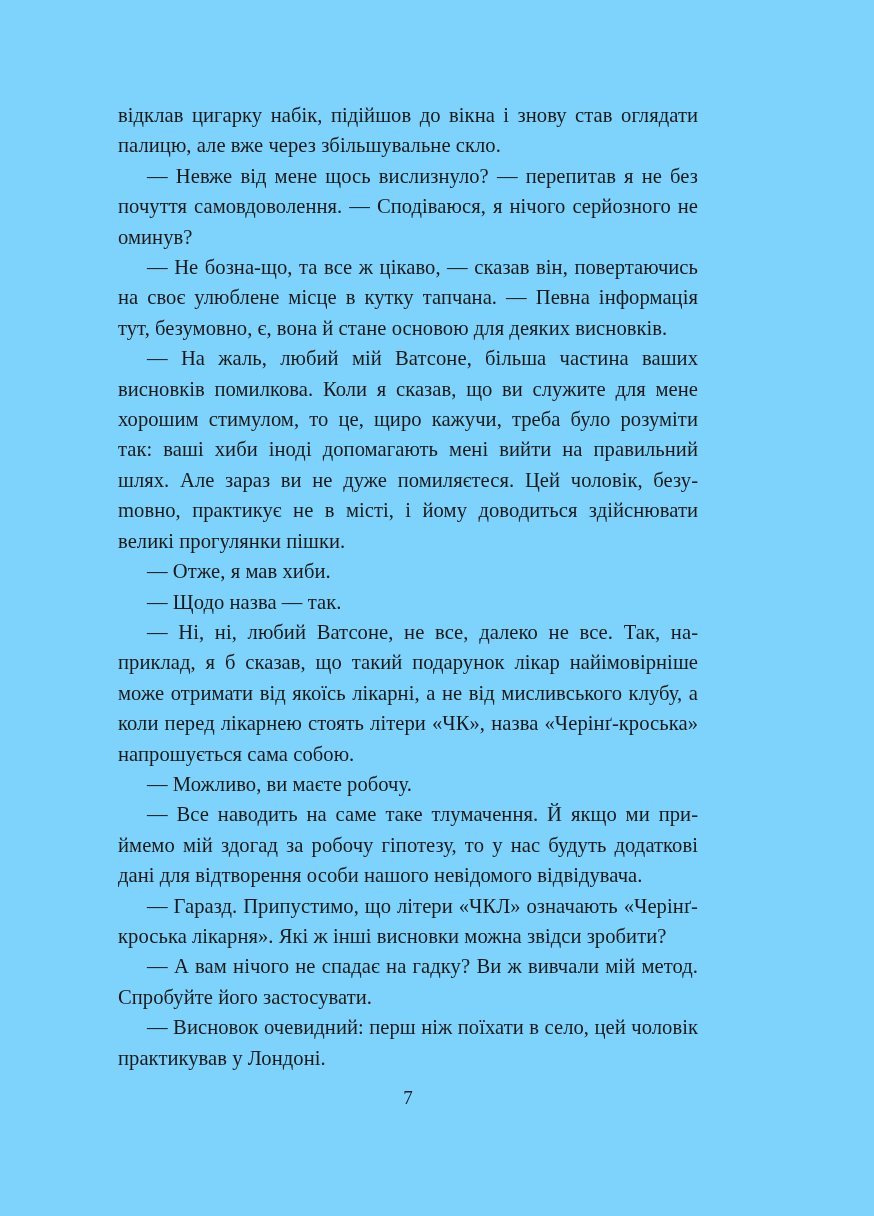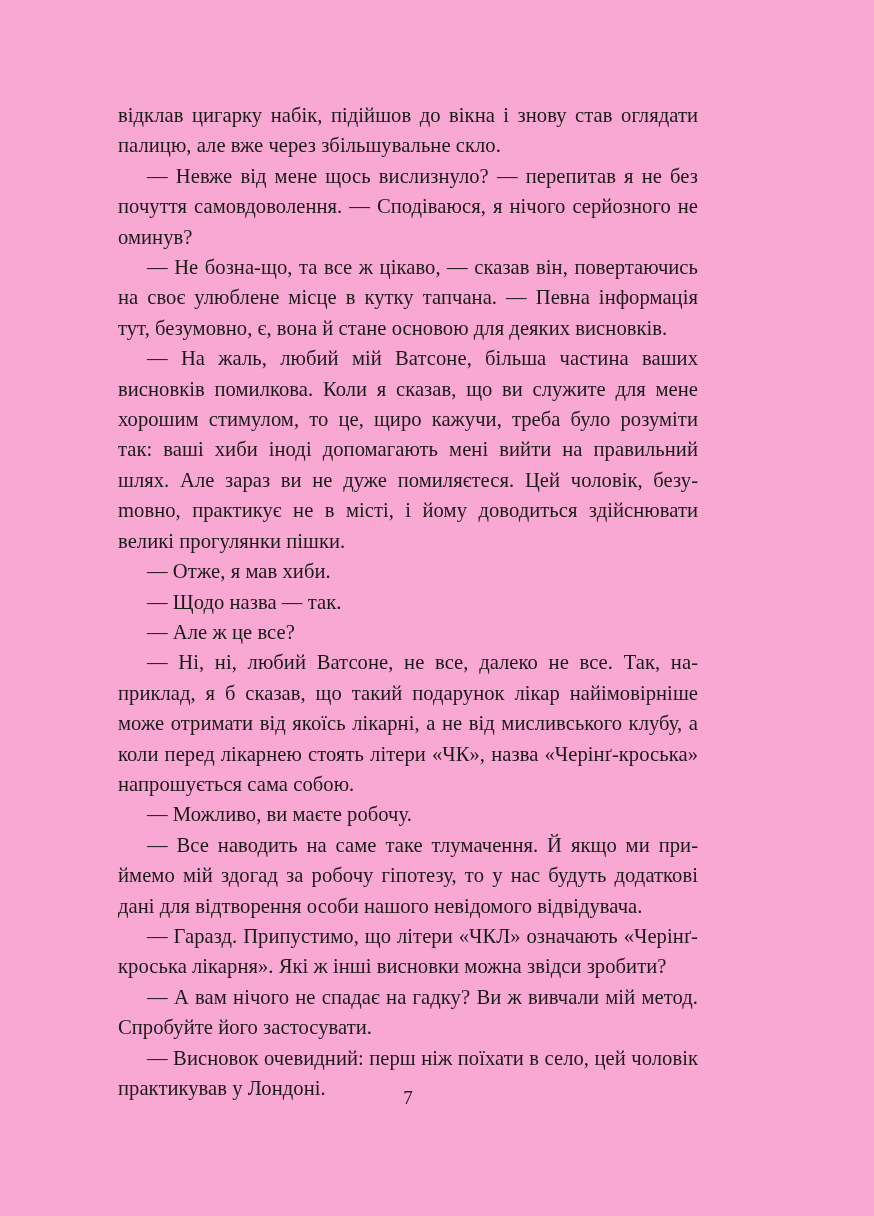--- a/index.html
+++ b/index.html
@@ -6,21 +6,21 @@
   html, body {
     margin: 0;
     padding: 0;
     background: #ffffff;
   }
 
   .page {
     position: relative;
     width: 874px;
     height: 1216px;
-    background: #f9a8d4;
+    background: #7dd3fc;
     overflow: hidden;
     font-family: "Liberation Serif", "DejaVu Serif", serif;
     color: #1a1a1a;
     -webkit-font-smoothing: antialiased;
   }
 
   .text-block {
     position: absolute;
     left: 118px;
     top: 100px;
@@ -66,21 +66,20 @@
 <div class="page">
 
   <div class="text-block">
 
     <p class="para no-indent">відклав цигарку набік, підійшов до вікна і знову став огляда­ти палицю, але вже через збільшувальне скло.</p>
     <p class="para">— Невже від мене щось вислизнуло? — перепитав я не без почуття самовдоволення. — Сподіваюся, я нічого сер­йозного не оминув?</p>
     <p class="para">— Не бозна-що, та все ж цікаво, — сказав він, поверта­ючись на своє улюблене місце в кутку тапчана. — Певна ін­формація тут, безумовно, є, вона й стане основою для дея­ких висновків.</p>
     <p class="para">— На жаль, любий мій Ватсоне, більша частина ваших висновків помилкова. Коли я сказав, що ви служите для мене хорошим стимулом, то це, щиро кажучи, треба було розуміти так: ваші хиби іноді допомагають мені вийти на правильний шлях. Але зараз ви не дуже помиляєтеся. Цей чоловік, безу­mовно, практикує не в місті, і йому доводиться здійснювати великі прогулянки пішки.</p>
     <p class="para">— Отже, я мав хиби.</p>
     <p class="para">— Щодо назва — так.</p>
-    <p class="para">— Але ж це все?</p>
     <p class="para">— Ні, ні, любий Ватсоне, не все, далеко не все. Так, на­приклад, я б сказав, що такий подарунок лікар найімовірні­ше може отримати від якоїсь лікарні, а не від мисливського клубу, а коли перед лікарнею стоять літери «ЧК», назва «Че­рінґ-кроська» напрошується сама собою.</p>
     <p class="para">— Можливо, ви маєте робочу.</p>
     <p class="para">— Все наводить на саме таке тлумачення. Й якщо ми при­ймемо мій здогад за робочу гіпотезу, то у нас будуть додатко­ві дані для відтворення особи нашого невідомого відвідувача.</p>
     <p class="para">— Гаразд. Припустимо, що літери «ЧКЛ» означають «Че­рінґ-кроська лікарня». Які ж інші висновки можна звідси зробити?</p>
     <p class="para">— А вам нічого не спадає на гадку? Ви ж вивчали мій ме­тод. Спробуйте його застосувати.</p>
     <p class="para">— Висновок очевидний: перш ніж поїхати в село, цей чо­ловік практикував у Лондоні.</p>
 
   </div>
 
   <div class="page-number">7</div>

